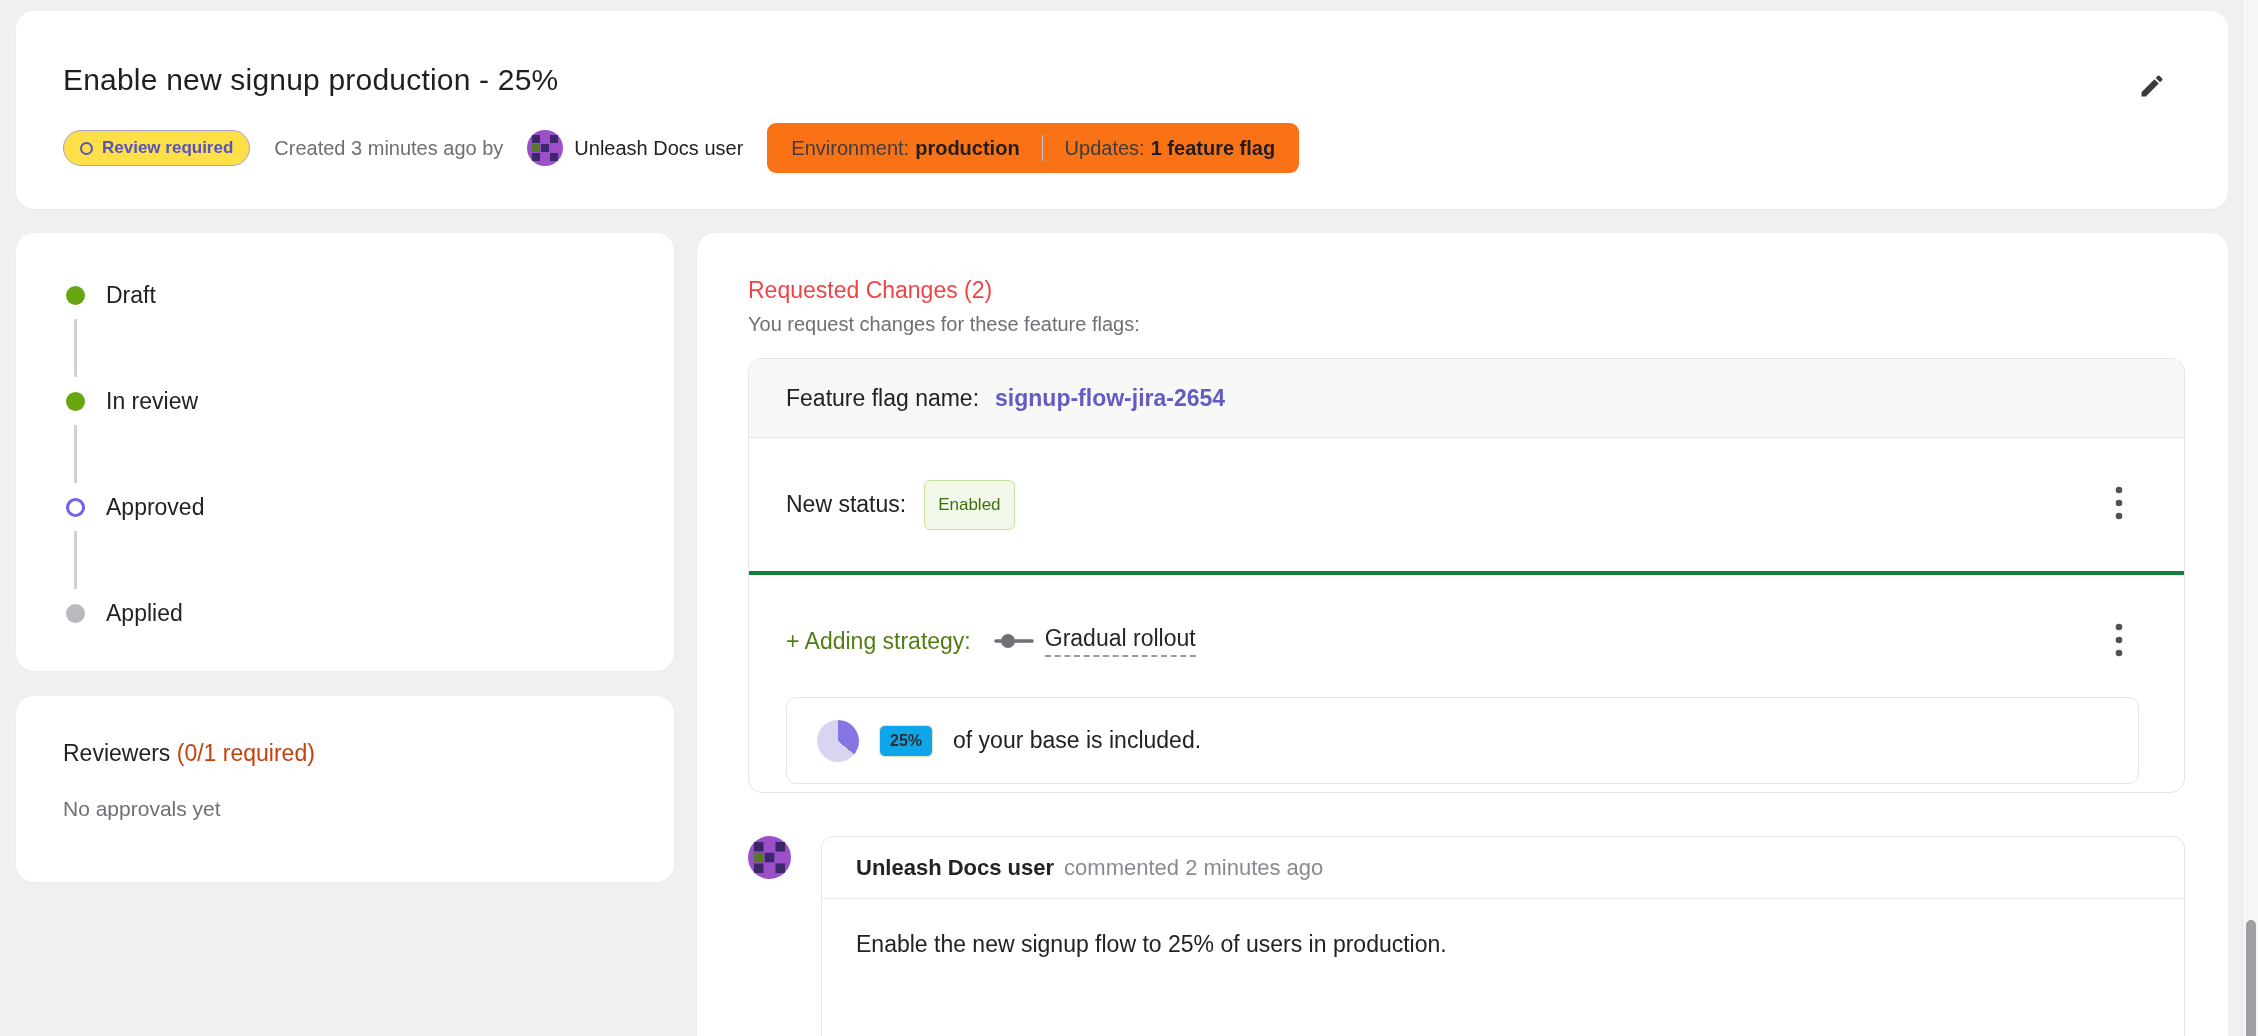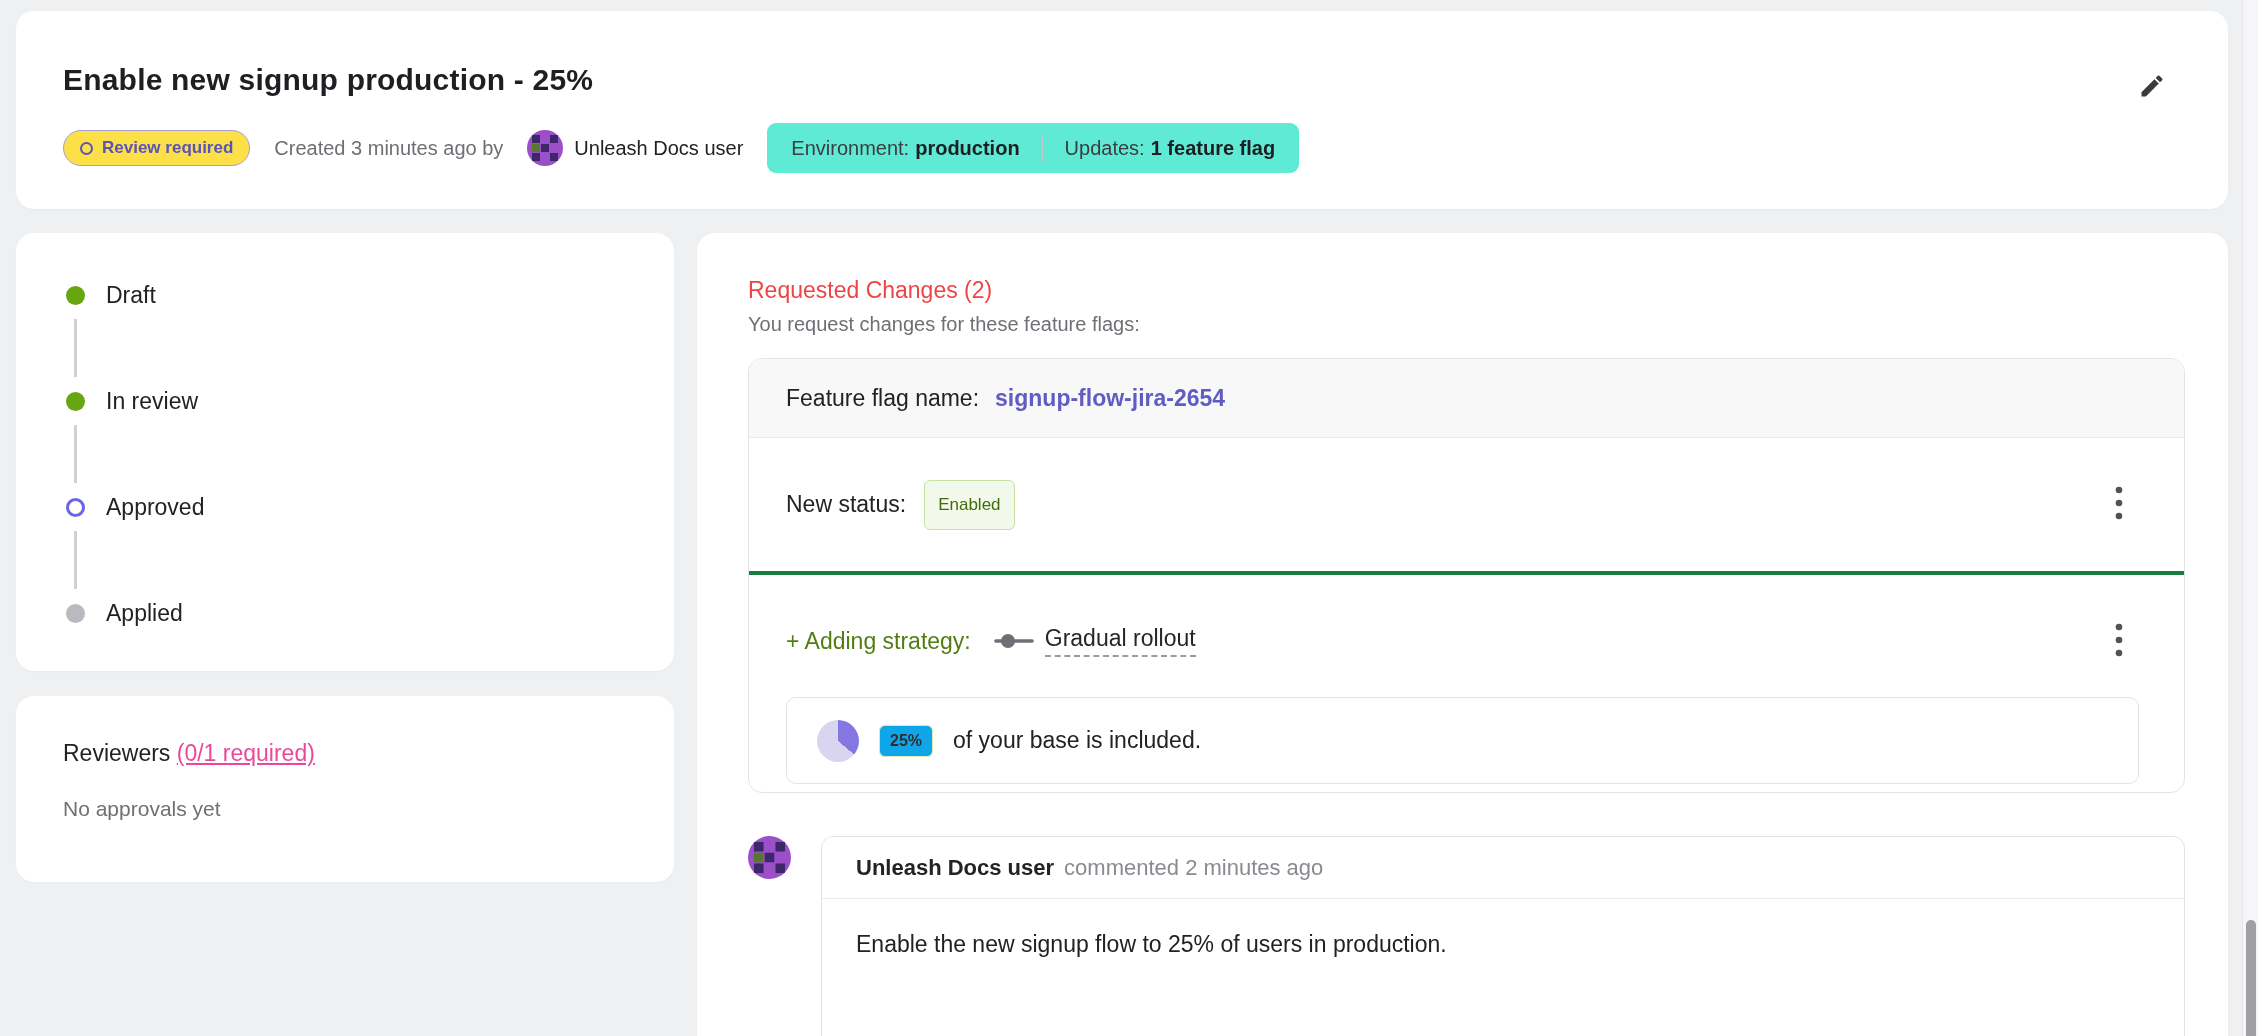--- a/index.html
+++ b/index.html
@@ -8,48 +8,48 @@
     position:relative;
     background: var(--page-bg, #eef0f2);
     font-family:"Liberation Sans", sans-serif;
     overflow:hidden;
     color:#222226;
   }
   .card { background:#fff; border-radius:18px; box-shadow:0 1px 2px rgba(0,0,0,0.03); }
 
   
   .header-card { position:absolute; left:16px; top:11px; width:2212px; height:198px; padding:52px 60px 0 47px; }
-  .page-title { font-size:30px; font-weight:700; color:#1f1f23; letter-spacing:.2px; }
+  .page-title { font-size:30px; font-weight:400; color:#1f1f23; letter-spacing:.2px; }
   .edit-btn { position:absolute; top:54px; right:54px; width:44px; height:44px; display:flex; align-items:center; justify-content:center; background:none; border:none; border-radius:50%; cursor:pointer; }
   .meta-row { margin-top:26px; display:flex; align-items:center; gap:24px; }
   .review-badge { display:inline-flex; align-items:center; gap:9px; border:1px solid #a59fd6; border-radius:999px; padding:7px 16px; color:#5a53b8; font-size:17px; font-weight:600; background:#fde047; white-space:nowrap; }
   .ring { width:13px; height:13px; border:2px solid #5a53b8; border-radius:50%; flex:none; }
   .created { font-size:20px; color:#6e6e74; }
   .author-group { display:flex; align-items:center; gap:11px; }
   .avatar { width:36px; height:36px; border-radius:50%; overflow:hidden; flex:none; }
   .avatar svg { display:block; width:100%; height:100%; }
   .author { font-size:20px; color:#222226; }
-  .env-box { display:flex; align-items:center; gap:22px; background:#5eead4; border-radius:9px; height:50px; padding:0 24px; font-size:20px; color:#3c3c41; white-space:nowrap; }
+  .env-box { display:flex; align-items:center; gap:22px; background:#f97316; border-radius:9px; height:50px; padding:0 24px; font-size:20px; color:#3c3c41; white-space:nowrap; }
   .env-box b { color:#1e1e22; font-weight:700; margin-left:6px; }
   .vdiv { width:1px; height:26px; background:#c6c6cc; }
 
   
   .left-col { position:absolute; left:16px; top:233px; width:658px; }
   .timeline-card { height:438px; padding:48px 0 0 50px; }
   .t-step { display:flex; align-items:center; gap:21px; height:28px; }
   .dot { width:19px; height:19px; border-radius:50%; flex:none; }
   .dot.done { background:var(--success-green,#68a611); }
   .dot.current { background:#fff; border:3px solid #6c65e5; }
   .dot.pending { background:#b9b9c0; }
   .t-label { font-size:23px; color:#222226; }
   .t-connector { width:3px; height:58px; background:#d0d0d6; margin:10px 0 10px 8px; }
 
   .reviewers-card { margin-top:25px; height:186px; padding:44px 40px 0 47px; }
   .reviewers-title { font-size:23px; color:#222226; }
-  .gray-part { color:#ec4899;text-decoration:underline; }
+  .gray-part { color:#c2410c; }
   .no-approvals { margin-top:30px; font-size:21px; color:#6f6f75; }
 
   
   .main-card { position:absolute; left:697px; top:233px; width:1531px; height:1120px; padding:44px 43px 0 51px; }
   .changes-title { font-size:23px; font-weight:400; color:#ef4444; }
   .changes-subtitle { margin-top:9px; font-size:20px; color:#6f6f75; }
 
   .change-box { margin-top:22px; border:1px solid #e4e4e8; border-radius:14px; overflow:hidden; }
   .flag-header { height:79px; background:#f8f8f9; border-bottom:1px solid #e7e7ea; display:flex; align-items:center; padding:0 37px; gap:16px; font-size:23px; color:#222226; }
   .flag-link { color:var(--accent,#615bc2); font-weight:700; text-decoration:none; cursor:pointer; }

